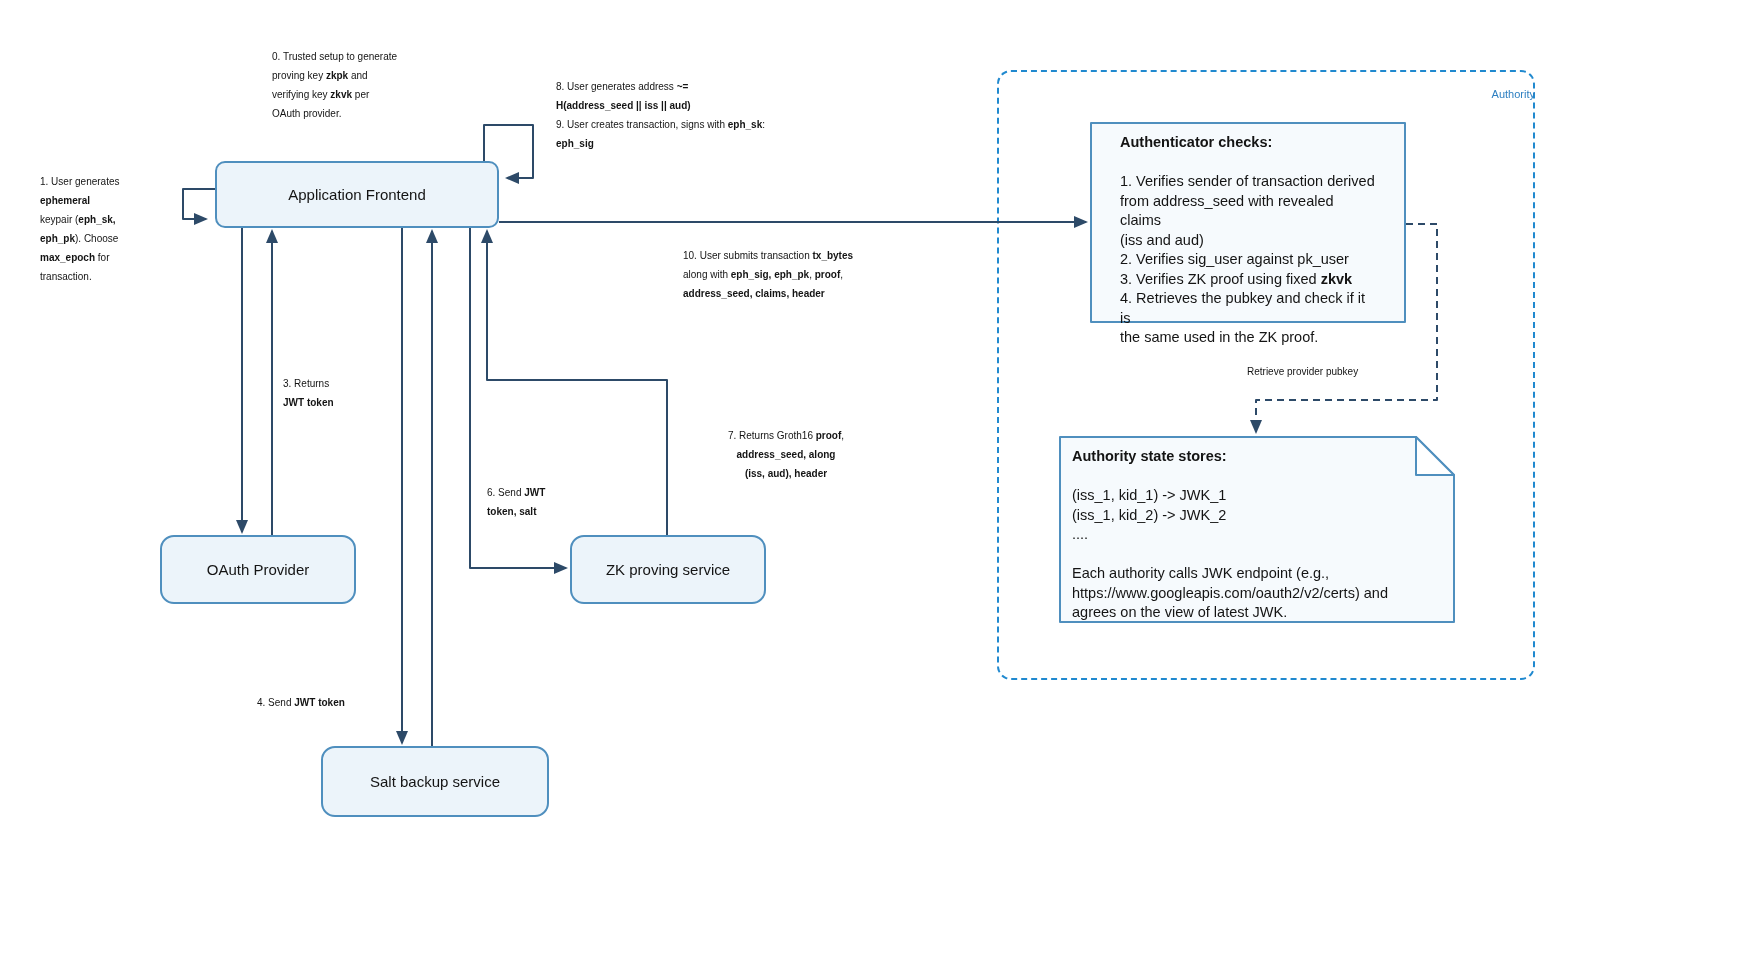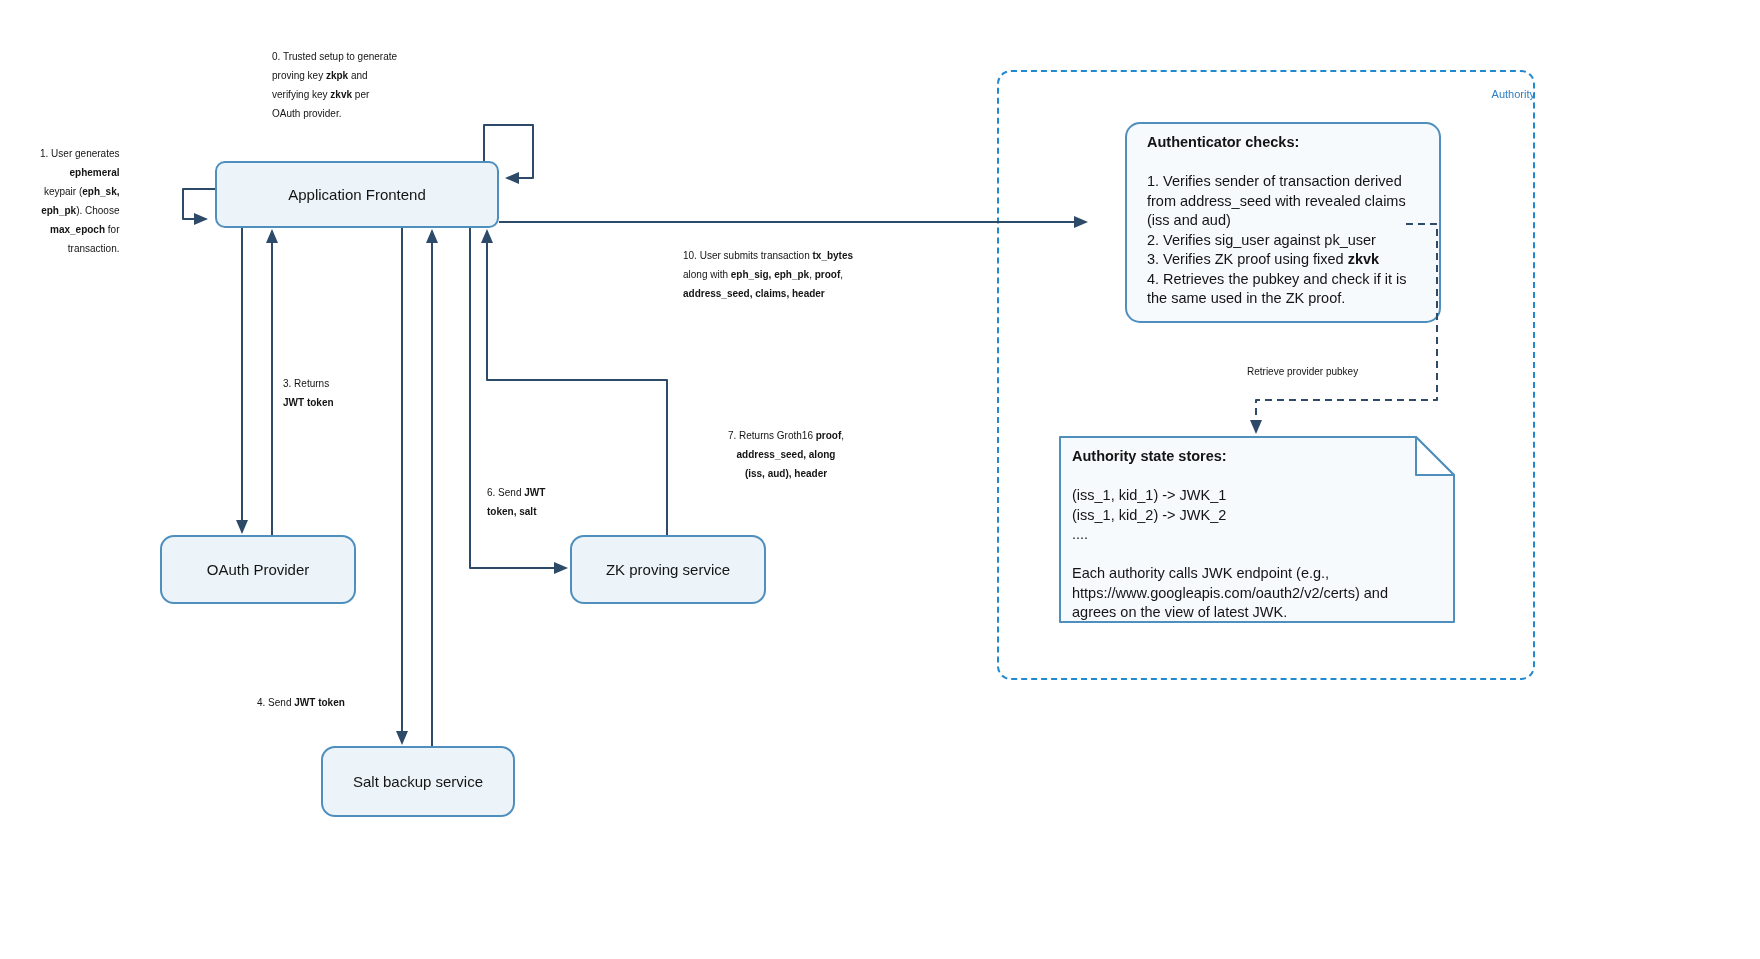--- a/index.html
+++ b/index.html
@@ -15,22 +15,22 @@
   .fold { fill:#ffffff; stroke:var(--box-border); stroke-width:2; stroke-linejoin:round; }
 
   .node { position:absolute; z-index:1; background:var(--box-fill); border:2px solid var(--box-border);
           display:flex; align-items:center; justify-content:center; font-size:15px; color:var(--text); text-align:center; }
   .r10 { border-radius:10px; }
   .r14 { border-radius:14px; }
 
   .authority-frame { position:absolute; z-index:0; border:2px dashed var(--authority-border); border-radius:14px; background:transparent; }
   .authority-label { position:absolute; z-index:3; color:var(--authority-label); font-size:11px; text-align:right; }
 
-  .panel { position:absolute; z-index:1; background:var(--panel-fill); border:2px solid var(--box-border); border-radius:15px;
-           padding:9px 20px; font-size:14.5px; line-height:19.5px; white-space:pre-line; color:var(--text);margin-left:35px; }
+  .panel { position:absolute; z-index:1; background:var(--panel-fill); border:2px solid var(--box-border); border-radius:1px;
+           padding:9px 28px; font-size:14.5px; line-height:19.5px; white-space:pre-line; color:var(--text); }
 
   .doc-text { position:absolute; z-index:3; font-size:14.5px; line-height:19.5px; white-space:pre-line; color:var(--text); }
 
   .annotation { position:absolute; z-index:3; font-size:10px; line-height:19px; white-space:pre-line; color:var(--text); }
   .center { text-align:center; }
 </style>
 </head>
 <body>
 
 <div class="canvas">
@@ -70,21 +70,21 @@
   </div>
 
   <div class="node r14" style="left:160px; top:535px; width:196px; height:69px;">
     <span>OAuth Provider</span>
   </div>
 
   <div class="node r14" style="left:570px; top:535px; width:196px; height:69px;">
     <span>ZK proving service</span>
   </div>
 
-  <div class="node r14" style="left:321px; top:746px; width:194px; height:71px;">
+  <div class="node r14" style="left:321px; top:746px; width:228px; height:71px;">
     <span>Salt backup service</span>
   </div>
 
   <div class="panel" style="left:1090px; top:122px; width:316px; height:201px;"><b>Authenticator checks:</b><span>
 
 1. Verifies sender of transaction derived
 from address_seed with revealed claims
 (iss and aud)
 2. Verifies sig_user against pk_user
 3. Verifies ZK proof using fixed </span><b>zkvk</b><span>
@@ -99,41 +99,45 @@
 
 Each authority calls JWK endpoint (e.g.,
 https://www.googleapis.com/oauth2/v2/certs) and
 agrees on the view of latest JWK.</span></div>
 
   <div class="annotation" style="left:272px; top:47px;"><span>0. Trusted setup to generate
 proving key </span><b>zkpk</b><span> and
 verifying key </span><b>zkvk</b><span> per
 OAuth provider.</span></div>
 
-  <div class="annotation" style="left:40px; top:144px;text-align:right;"><span>1. User generates
+  <div class="annotation" style="left:40px; top:172px;"><span>1. User generates
 </span><b>ephemeral</b><span>
 keypair (</span><b>eph_sk,</b><span>
 </span><b>eph_pk</b><span>). Choose
 </span><b>max_epoch</b><span> for
 transaction.</span></div>
 
 
   <div class="annotation" style="left:283px; top:374px;"><span>3. Returns
 </span><b>JWT token</b></div>
 
   <div class="annotation" style="left:257px; top:693px;"><span>4. Send </span><b>JWT token</b></div>
 
 
   <div class="annotation" style="left:487px; top:483px;"><span>6. Send </span><b>JWT</b><span>
 </span><b>token, salt</b></div>
 
   <div class="annotation center" style="left:676px; top:426px; width:220px;"><span>7. Returns Groth16 </span><b>proof</b><span>,
 </span><b>address_seed, along</b><span>
 </span><b>(iss, aud), header</b></div>
 
+  <div class="annotation" style="left:556px; top:77px;"><span>8. User generates address </span><b>~=</b><span>
+</span><b>H(address_seed || iss || aud)</b><span>
+9. User creates transaction, signs with </span><b>eph_sk</b><span>:
+</span><b>eph_sig</b></div>
 
   <div class="annotation" style="left:683px; top:246px;"><span>10. User submits transaction </span><b>tx_bytes</b><span>
 along with </span><b>eph_sig, eph_pk</b><span>, </span><b>proof</b><span>,
 </span><b>address_seed, claims, header</b></div>
 
   <div class="annotation" style="left:1247px; top:362px;"><span>Retrieve provider pubkey</span></div>
 
 </div>
 
 </body></html>

